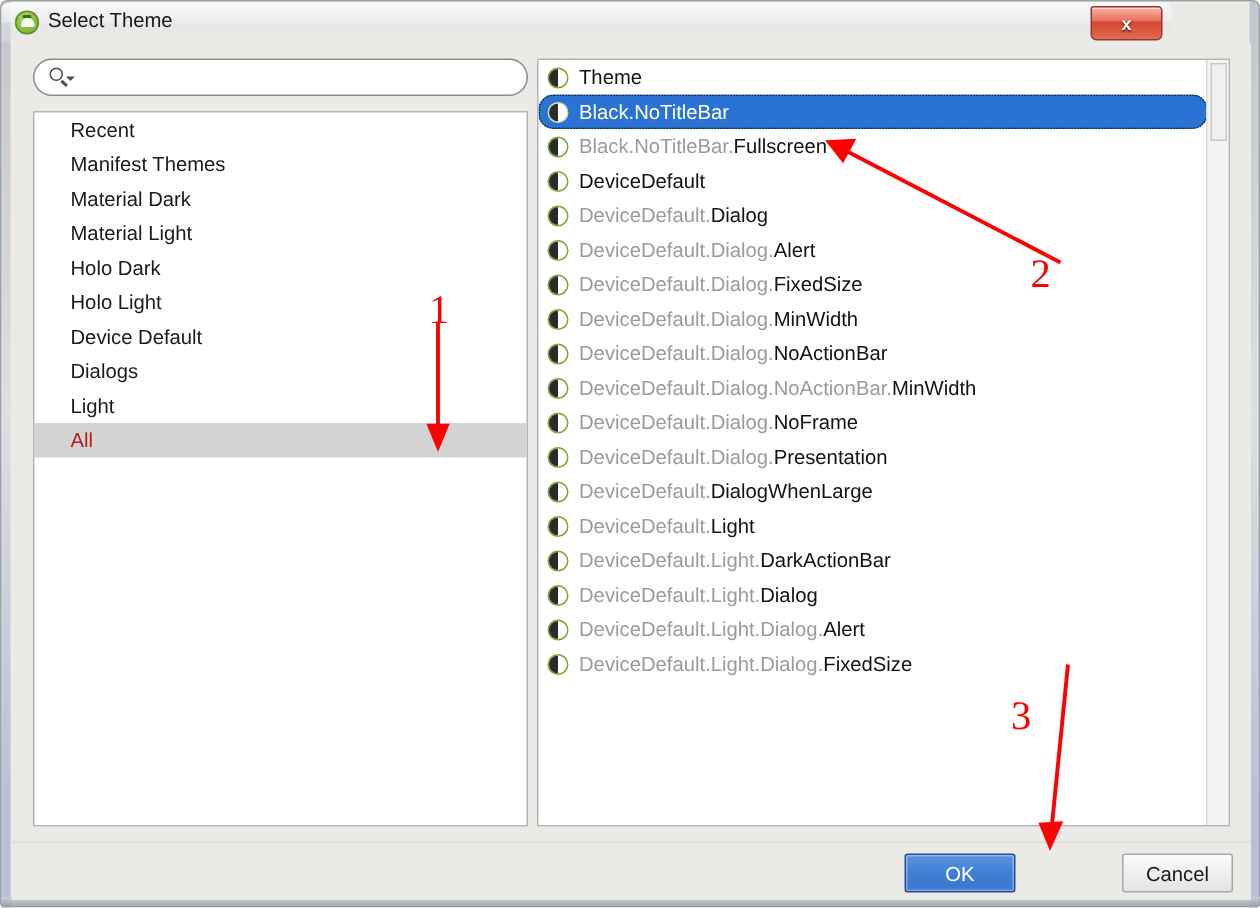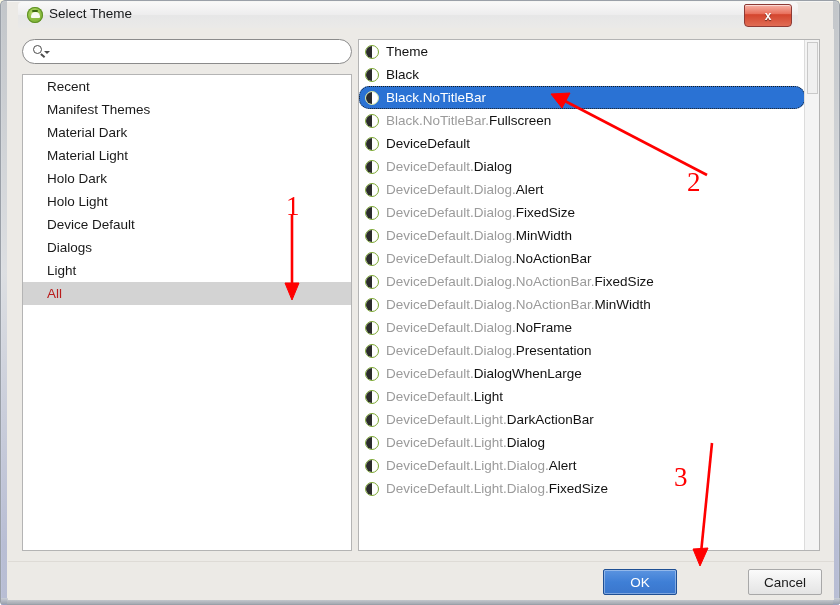--- a/index.html
+++ b/index.html
@@ -44,21 +44,21 @@
     background:linear-gradient(to bottom,rgba(160,168,178,.55) 0%,rgba(214,218,224,.7) 45%,rgba(150,160,200,.6) 90%);
   }
   .win-frame-l{left:0;}
   .win-frame-r{right:0;}
   .win-frame-b{
     position:absolute;left:0;bottom:0;width:840px;height:6px;
     background:linear-gradient(to bottom,rgba(206,210,216,.8),rgba(150,156,166,.85));
   }
 
   .titlebar{
-    position:absolute;left:17px;top:1px;width:780px;height:26px;
+    position:absolute;left:0;top:1px;width:780px;height:26px;
     background:linear-gradient(to bottom,rgba(250,250,250,.92) 0%,rgba(238,238,240,.80) 48%,rgba(226,228,232,.55) 52%,rgba(232,233,236,.35) 100%);
     border-radius:4px 4px 0 0;
     overflow:hidden;
   }
   .title-ico{
     position:absolute;left:9px;top:5px;width:16px;height:16px;border-radius:50%;
     background:radial-gradient(circle at 42% 34%,#b4d66a 0%,#8fc043 45%,#6fa32c 100%);
     box-shadow:0 0 0 1px #5e8f26 inset;
   }
   .title-ico:before{
@@ -253,30 +253,28 @@
           <div class="cat-row"><span>Holo Light</span></div>
           <div class="cat-row"><span>Device Default</span></div>
           <div class="cat-row"><span>Dialogs</span></div>
           <div class="cat-row"><span>Light</span></div>
           <div class="cat-row selected"><span>All</span></div>
         </div>
 
       <div class="right-wrap">
         <div class="right-list" id="right-list">
             <div class="theme-row"><span class="ico"></span><span class="leafname">Theme</span></div>
-            <div class="theme-row"><span class="ico"></span><span class="leafname">Black</span></div>
             <div class="theme-row selected"><span class="ico"></span><span class="leafname">Black.NoTitleBar</span></div>
             <div class="theme-row"><span class="ico"></span><span class="prefix">Black.NoTitleBar.</span><span class="leafname">Fullscreen</span></div>
             <div class="theme-row"><span class="ico"></span><span class="leafname">DeviceDefault</span></div>
             <div class="theme-row"><span class="ico"></span><span class="prefix">DeviceDefault.</span><span class="leafname">Dialog</span></div>
             <div class="theme-row"><span class="ico"></span><span class="prefix">DeviceDefault.Dialog.</span><span class="leafname">Alert</span></div>
             <div class="theme-row"><span class="ico"></span><span class="prefix">DeviceDefault.Dialog.</span><span class="leafname">FixedSize</span></div>
             <div class="theme-row"><span class="ico"></span><span class="prefix">DeviceDefault.Dialog.</span><span class="leafname">MinWidth</span></div>
             <div class="theme-row"><span class="ico"></span><span class="prefix">DeviceDefault.Dialog.</span><span class="leafname">NoActionBar</span></div>
-            <div class="theme-row"><span class="ico"></span><span class="prefix">DeviceDefault.Dialog.NoActionBar.</span><span class="leafname">FixedSize</span></div>
             <div class="theme-row"><span class="ico"></span><span class="prefix">DeviceDefault.Dialog.NoActionBar.</span><span class="leafname">MinWidth</span></div>
             <div class="theme-row"><span class="ico"></span><span class="prefix">DeviceDefault.Dialog.</span><span class="leafname">NoFrame</span></div>
             <div class="theme-row"><span class="ico"></span><span class="prefix">DeviceDefault.Dialog.</span><span class="leafname">Presentation</span></div>
             <div class="theme-row"><span class="ico"></span><span class="prefix">DeviceDefault.</span><span class="leafname">DialogWhenLarge</span></div>
             <div class="theme-row"><span class="ico"></span><span class="prefix">DeviceDefault.</span><span class="leafname">Light</span></div>
             <div class="theme-row"><span class="ico"></span><span class="prefix">DeviceDefault.Light.</span><span class="leafname">DarkActionBar</span></div>
             <div class="theme-row"><span class="ico"></span><span class="prefix">DeviceDefault.Light.</span><span class="leafname">Dialog</span></div>
             <div class="theme-row"><span class="ico"></span><span class="prefix">DeviceDefault.Light.Dialog.</span><span class="leafname">Alert</span></div>
             <div class="theme-row"><span class="ico"></span><span class="prefix">DeviceDefault.Light.Dialog.</span><span class="leafname">FixedSize</span></div>
           </div>

